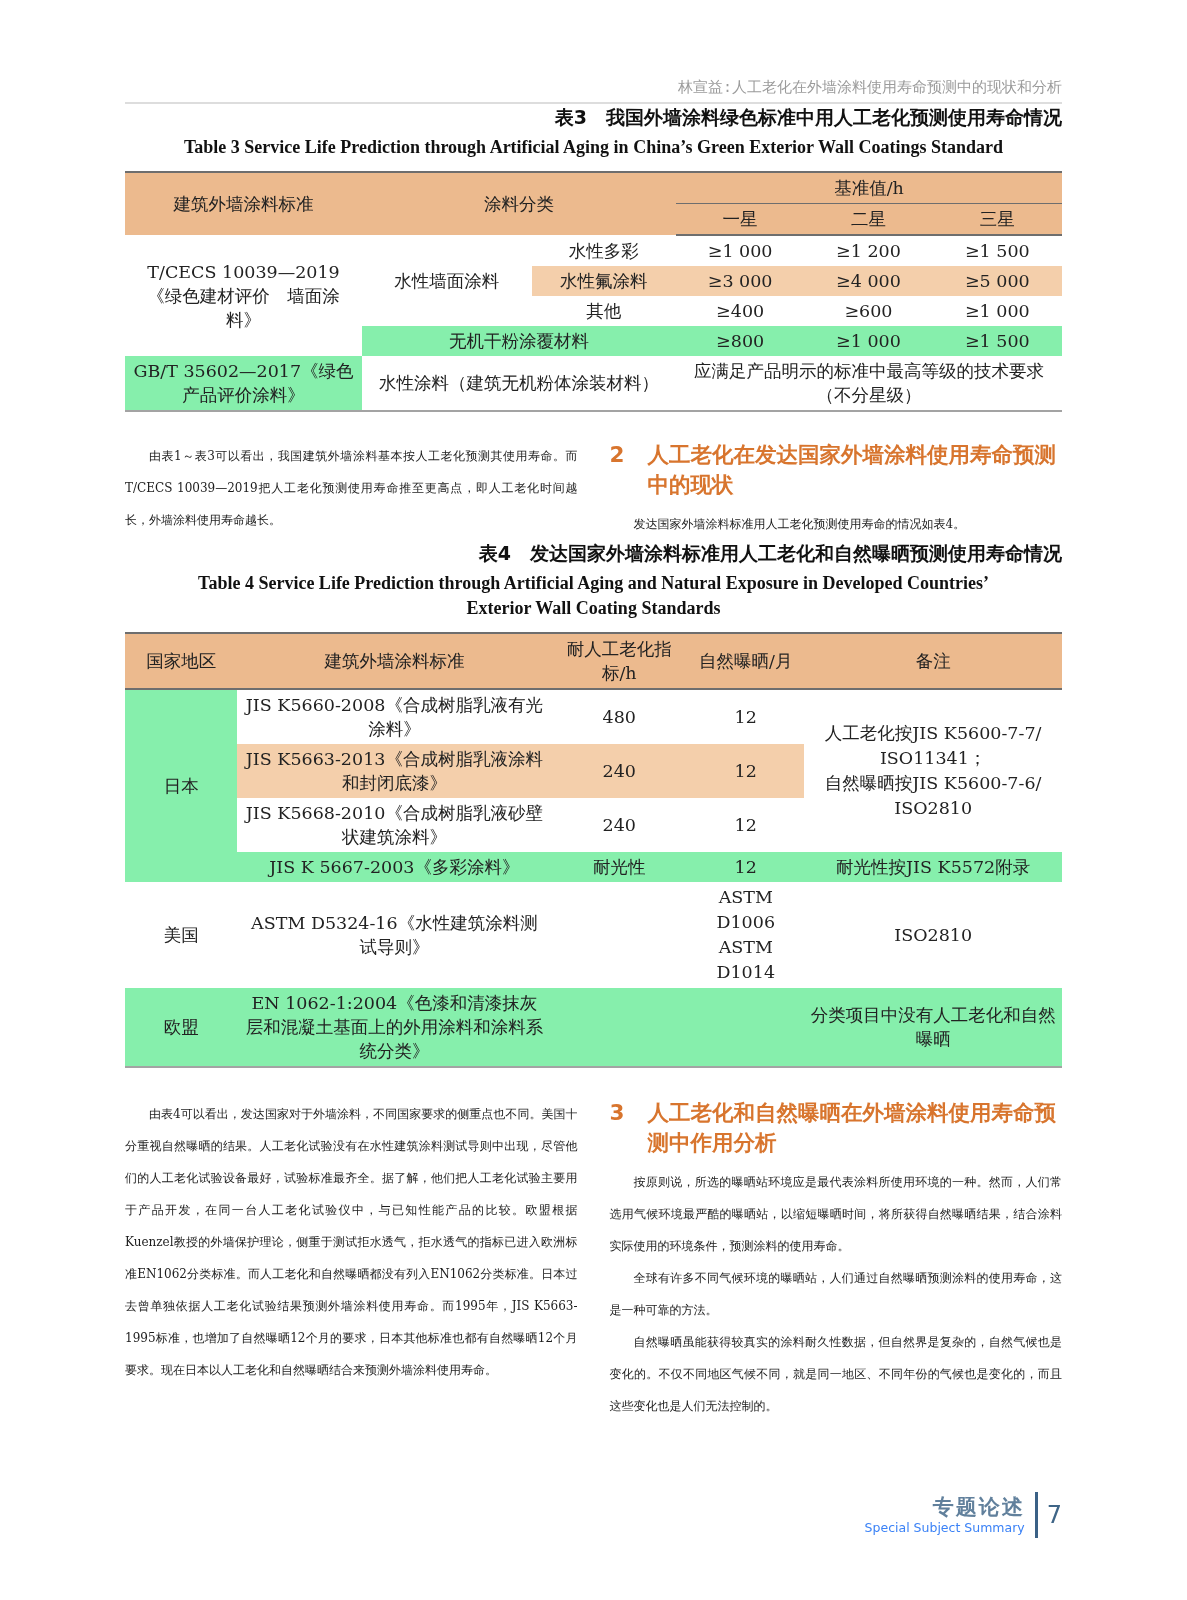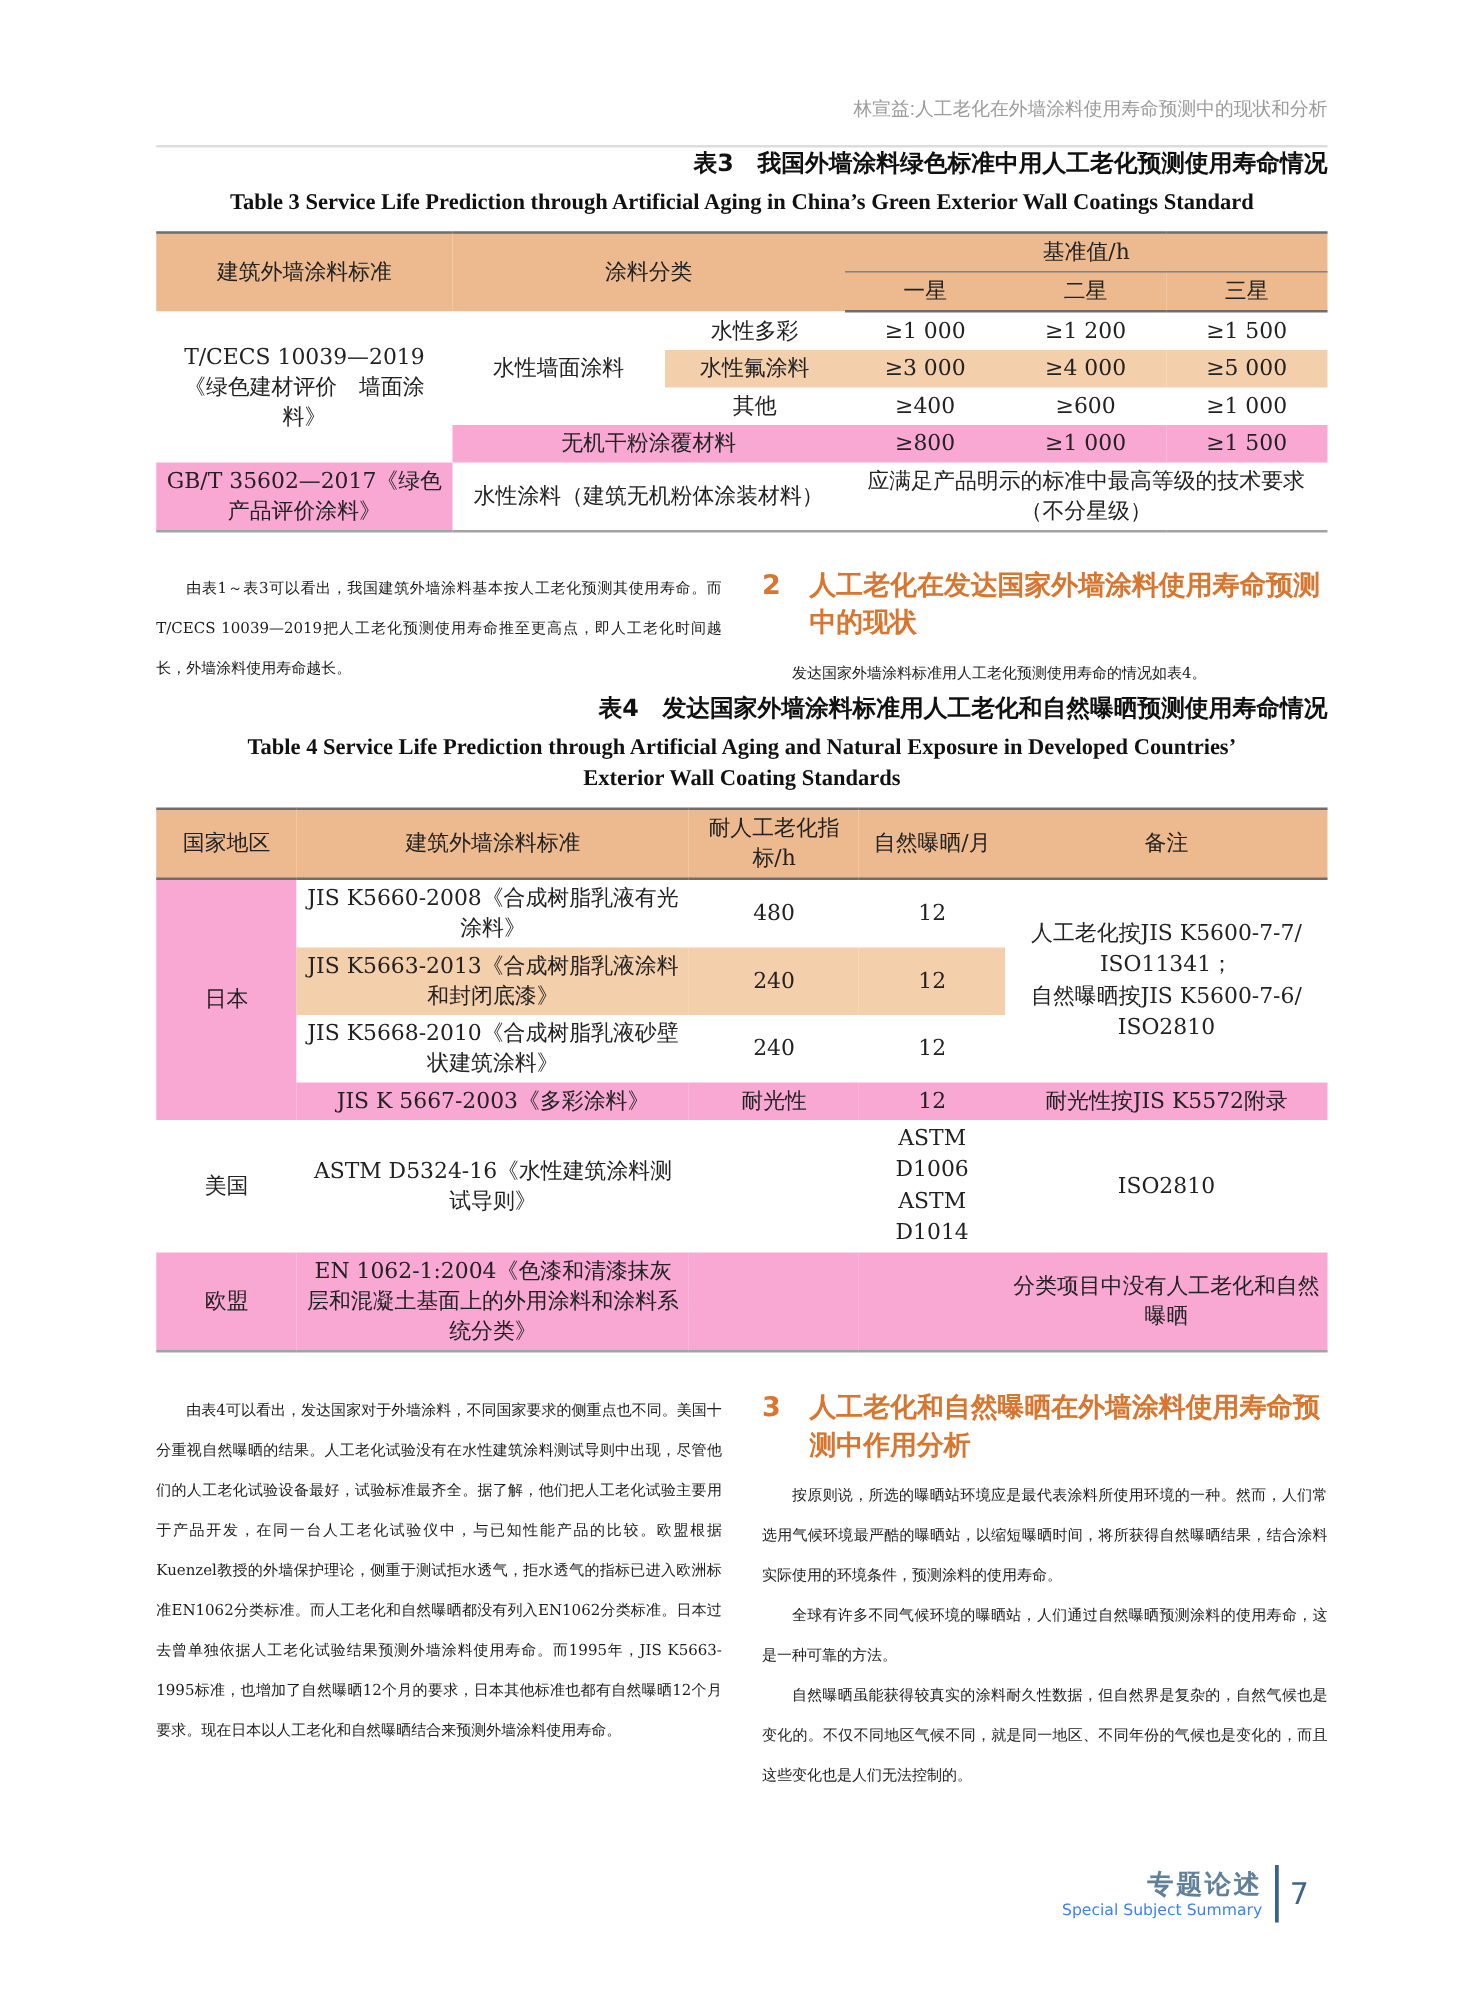--- a/index.html
+++ b/index.html
@@ -5,22 +5,22 @@
   html,body{margin:0;padding:0;}
   body{
     width:1187px;height:1600px;background:#ffffff;overflow:hidden;position:relative;
     font-family:"DejaVu Serif","Liberation Serif",serif;color:#222;
   }
   .page{padding:78px 125px 0 125px;}
 
   
   .running-head{
     text-align:right;color:#9b9b9b;font-size:15px;
-    font-family:Liberation Sans, sans-serif;
-    padding-bottom:19px;border-bottom:2px solid #dddddd;
+    font-family:Liberation Mono, monospace;
+    padding-bottom:5px;border-bottom:2px solid #dddddd;
   }
 
   
   .cap-cn{
     text-align:right;font-weight:bold;font-size:19px;color:#111;
     font-family:"DejaVu Sans","Liberation Sans",sans-serif;line-height:26px;
   }
   .cap-en{
     margin-top:5px;text-align:center;font-weight:bold;font-size:18px;color:#111;
     font-family:"Liberation Serif","DejaVu Serif",serif;line-height:25px;
@@ -33,21 +33,21 @@
     font-size:17.5px;
   }
   .tbl th,.tbl td{
     padding:3px 6px;font-weight:normal;text-align:center;vertical-align:middle;line-height:24px;
   }
   .tbl thead th{background:#ecba8e;}
   .tbl thead tr:last-child th{border-bottom:2px solid #6e6e6e;}
   .al{text-align:left;}
   .pad-l{padding-left:10px;}
   .sub{text-align:left;padding-left:16px;}
-  .peach{background:#f9a8d4;}
+  .peach{background:#86efac;}
   .peach-l{background:#f4cfab;}
   th.bench{border-bottom:1.5px solid #6e6e6e !important;}
   .rm-line{line-height:25px;}
 
   
   .twocol{display:flex;gap:32px;align-items:flex-start;}
   .col{flex:1;min-width:0;}
   .twocol.first{margin-top:28px;}
   .twocol.second{margin-top:30px;}
   p.body-para{
@@ -56,21 +56,21 @@
   p.body-para + p.body-para{margin-top:0;}
   .sec-head{
     display:flex;margin:0 0 8px 0;color:#d8752e;font-weight:bold;font-size:21.5px;line-height:30px;
     font-family:"DejaVu Sans","Liberation Sans",sans-serif;
   }
   .sec-head .sec-num{flex:0 0 38px;}
   .sec-head .sec-title{flex:1;}
 
   
   .footer{
-    position:absolute;top:1492px;right:140px;display:flex;align-items:center;
+    position:absolute;top:1492px;right:125px;display:flex;align-items:center;
     font-family:"DejaVu Sans","Liberation Sans",sans-serif;
   }
   .footer-text{text-align:right;margin-right:10px;}
   .footer-cn{color:#61809c;font-weight:bold;font-size:21px;line-height:24px;letter-spacing:2px;}
   .footer-en{color:#3b82f6;font-size:12.5px;line-height:17px;}
   .footer-bar{width:3px;height:46px;background:#3b6186;margin-right:9px;}
   .footer-num{color:#3f6587;font-size:24px;font-weight:normal;}
 </style>
 </head>
 <body>

